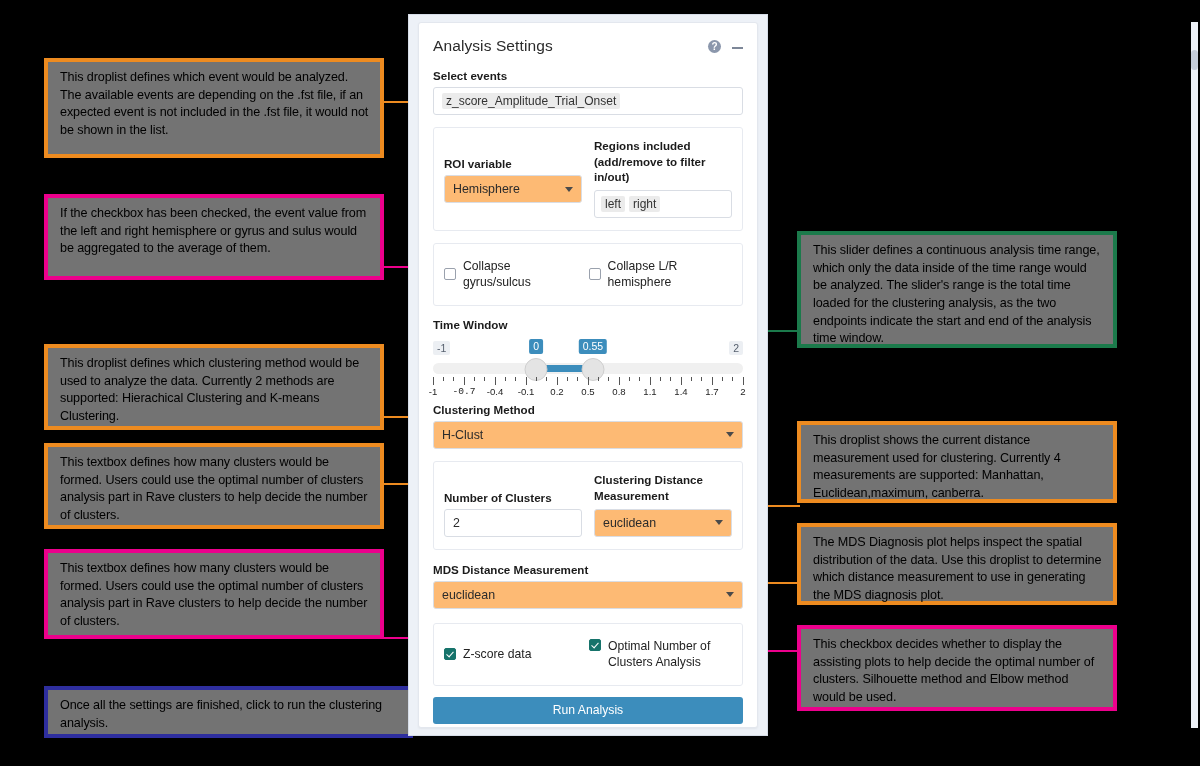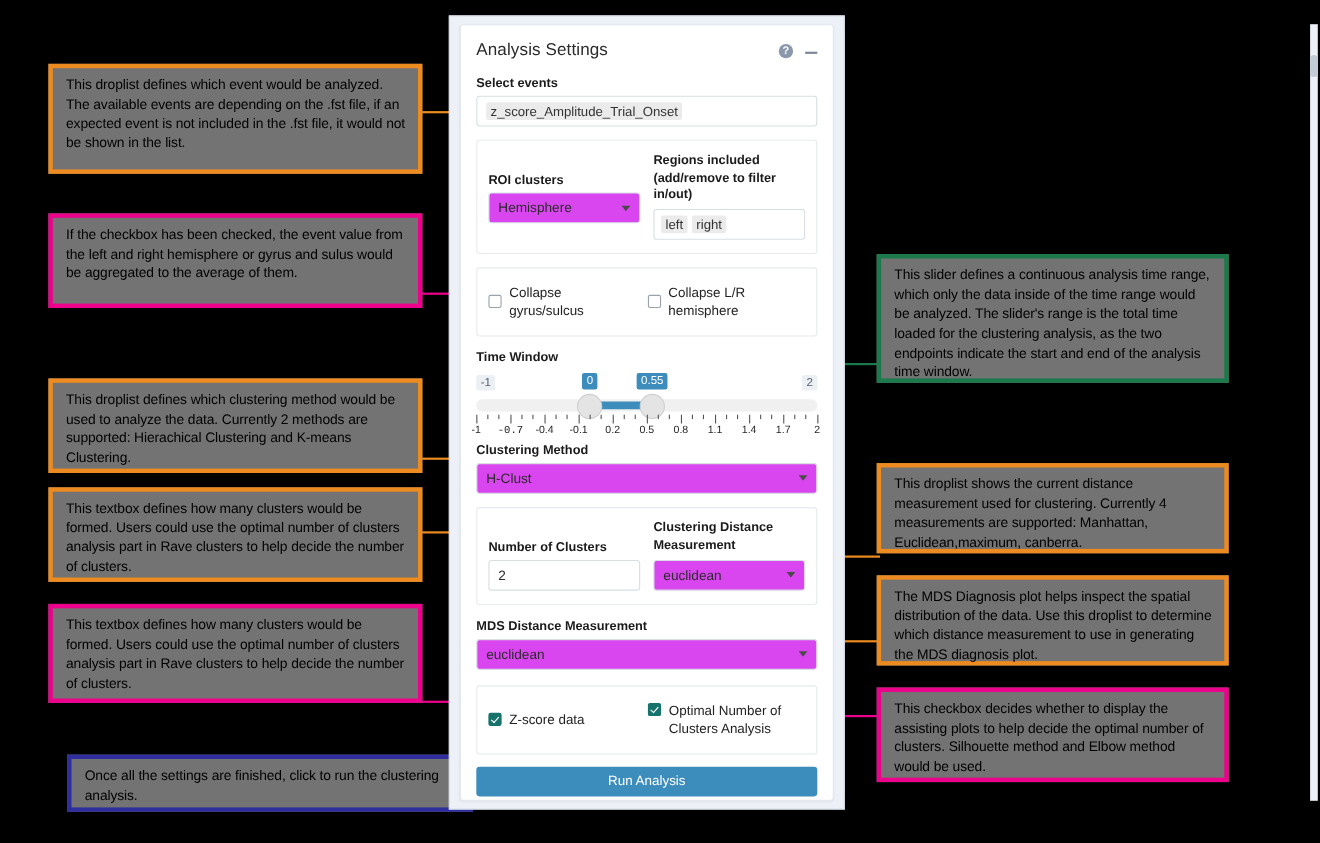--- a/index.html
+++ b/index.html
@@ -107,21 +107,21 @@
   }
   .group-box{
     border:1px solid #e7eaf0;border-radius:3px;
     padding:10px 10px 12px 10px;
     margin-top:12px;
     box-sizing:border-box;
   }
   .two-col{display:flex;gap:12px;}
   .col{flex:1;min-width:0;}
   .select-box{
-    border:1px solid #d9dde4;border-radius:3px;background:#d946ef;
+    border:1px solid #d9dde4;border-radius:3px;background:#fdba74;
     height:28px;box-sizing:border-box;
     display:flex;align-items:center;justify-content:space-between;
     padding:0 8px;font-size:12.4px;color:#2b2b2b;
   }
   .caret{
     width:0;height:0;
     border-left:4.5px solid transparent;
     border-right:4.5px solid transparent;
     border-top:5.5px solid #4a4a4a;
   }
@@ -231,21 +231,21 @@
   </div>
 
   <div class="callout c-orange" style="left:44px;top:443px;width:340px;height:86px;">
     <p>This textbox defines how many clusters would be formed. Users could use the optimal number of clusters analysis part in Rave clusters to help decide the number of clusters.</p>
   </div>
 
   <div class="callout c-magenta" style="left:44px;top:549px;width:340px;height:90px;">
     <p>This textbox defines how many clusters would be formed. Users could use the optimal number of clusters analysis part in Rave clusters to help decide the number of clusters.</p>
   </div>
 
-  <div class="callout c-blue" style="left:44px;top:686px;width:369px;height:52px;margin-left:17px;">
+  <div class="callout c-blue" style="left:44px;top:686px;width:369px;height:52px;">
     <p>Once all the settings are finished, click to run the clustering analysis.</p>
   </div>
 
   <div class="callout c-green" style="left:797px;top:231px;width:320px;height:117px;">
     <p>This slider defines a continuous analysis time range, which only the data inside of the time range would be analyzed. The slider's range is the total time loaded for the clustering analysis, as the two endpoints indicate the start and end of the analysis time window.</p>
   </div>
 
   <div class="callout c-orange" style="left:797px;top:421px;width:320px;height:82px;">
     <p>This droplist shows the current distance measurement used for clustering. Currently 4 measurements are supported: Manhattan, Euclidean,maximum, canberra.</p>
   </div>
@@ -276,21 +276,21 @@
       </div>
 
       <div class="fld-label">Select events</div>
       <div class="input-box">
         <span class="tag">z_score_Amplitude_Trial_Onset</span>
       </div>
 
       <div class="group-box">
         <div class="two-col">
           <div class="col">
-            <div class="fld-label lbl-tall">ROI clusters</div>
+            <div class="fld-label lbl-tall">ROI variable</div>
             <div class="select-box">
               <span>Hemisphere</span>
               <span class="caret"></span>
             </div>
           </div>
           <div class="col">
             <div class="fld-label lbl-2line" style="min-height:32px;">
               <span>Regions included</span><br>
               <span>(add/remove to filter in/out)</span>
             </div>

